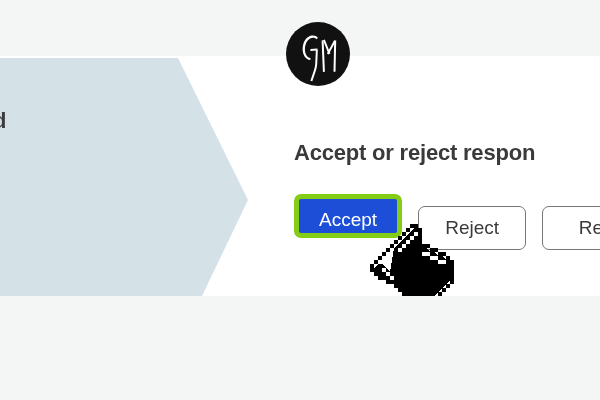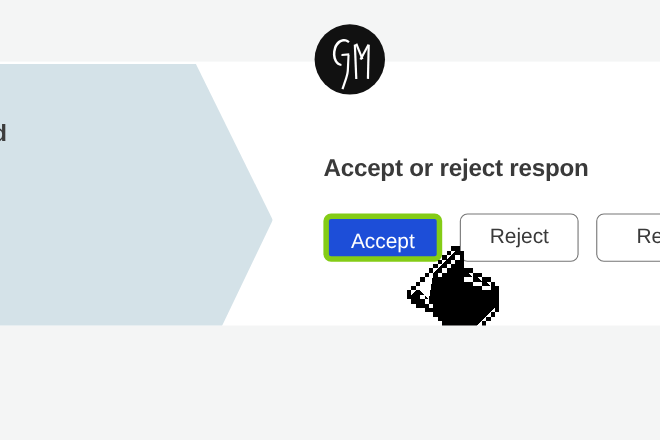--- a/index.html
+++ b/index.html
@@ -144,20 +144,21 @@
   }
   .btn-primary {
     background: #1d4ed8;
     border: 5px solid #84cc16;
     color: #ffffff;
   }
   .btn-secondary {
     background: #ffffff;
     border: 1px solid #767676;
     color: #3a3a3a;
+    margin-top: 12px;
   }
 
   
   #mouse-cursor {
     position: absolute;
     left: 370px;
     top: 222px;
     width: 96px;
     height: 82px;
     z-index: 20;

